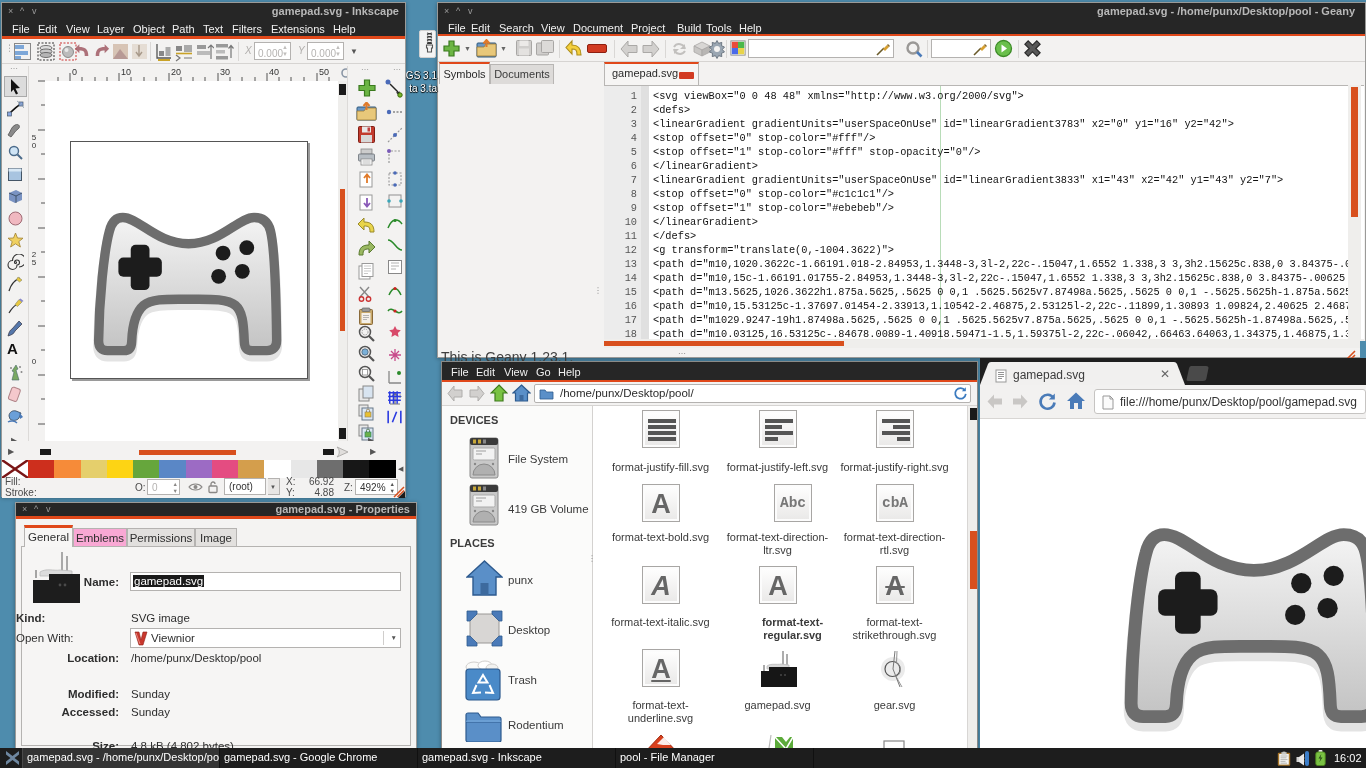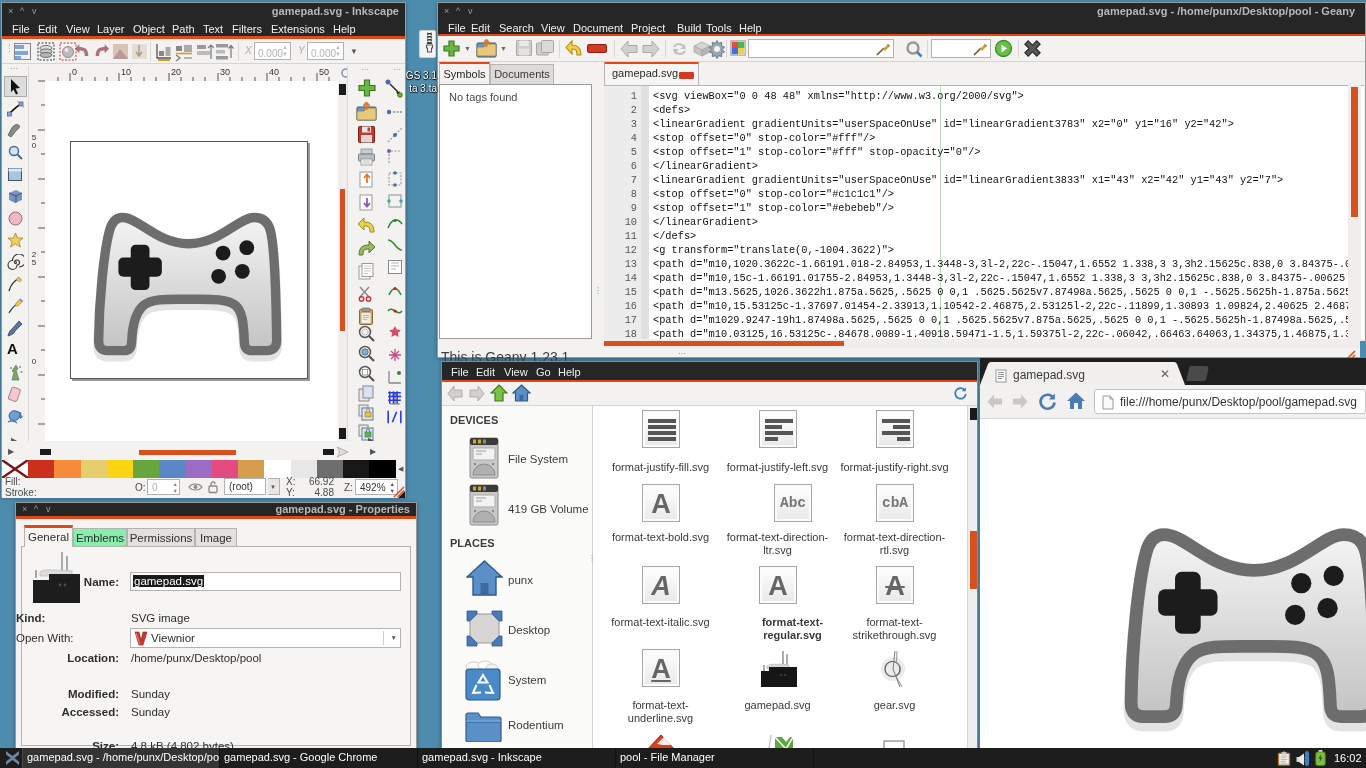--- a/index.html
+++ b/index.html
@@ -605,23 +605,20 @@
     <div class="seg" style="left:580px; top:4px; height:18px;"></div>
     <svg class="abs" style="left:585px; top:3px;" width="19" height="19" viewBox="0 0 19 19">
         <path d="M5.2 1.9 L9.5 6.2 L13.8 1.9 L17.1 5.2 L12.8 9.5 L17.1 13.8 L13.8 17.1 L9.5 12.8 L5.2 17.1 L1.9 13.8 L6.2 9.5 L1.9 5.2 Z" fill="#585858" stroke="#2a2a2a" stroke-width="1.2"></path>
       </svg>
   </div>
   <div class="abs" id="gbody2" style="left:0; top:59px; width:927px; height:285px; font-size:11px;">
 
     <div class="abs" style="left:1px; top:0; width:51px; height:22px; background:#f3f2f1; border:1px solid #b8b6b4; border-top:2px solid #e0481a; border-bottom:none; color:#2a2a2a; text-align:center; line-height:20px;">Symbols</div>
     <div class="abs" style="left:52px; top:2px; width:64px; height:20px; background:#dddbd9; border:1px solid #b8b6b4; border-bottom:none; color:#3a3a3a; text-align:center; line-height:19px;">Documents</div>
 
-    <div class="abs" style="left:1px; top:22px; width:153px; height:255px; background:#fff; border:1px solid #9a9a98;">
-      <div style="padding:6px 0 0 9px; color:#4a4a4a;">No tags found</div>
-    </div>
     <div class="abs" style="left:156px; top:224px; color:#8a8a8a; font-size:8px; letter-spacing:-1px;">⋮</div>
 
     <div class="abs" style="left:166px; top:0px; width:95px; height:23px; background:#f6f5f4; border:1px solid #b8b6b4; border-top:2px solid #e0481a; border-bottom:none; color:#2a2a2a; padding:3px 0 0 7px;">gamepad.svg<span style="position:absolute; right:4px; top:8px; width:15px; height:7px; background:#d23b22; border-radius:1px;"></span></div>
 
     <div class="abs" id="editor" style="left:166px; top:23px; width:760px; height:254px; background:#fff; border-top:1px solid #b8b6b4; overflow:hidden; font-family:'Liberation Mono', monospace; font-size:10.3px; line-height:14px; white-space:pre; color:#111;">
       <div class="abs" style="left:0; top:0; width:37px; height:254px; background:#ececec; color:#555; text-align:right; padding:3px 4px 0 0;">1
 2
 3
 4
 5
@@ -691,20 +688,26 @@
     <svg class="abs" style="left:26px; top:3px;" width="18" height="17" viewBox="0 0 18 17">
         <path d="M2 5 v7 h8 v4 L16 8.5 L10 1 v4 Z" fill="#d2d0ce" stroke="#b0aeac" stroke-width="1"></path>
       </svg>
     <svg class="abs" style="left:48px; top:2px;" width="18" height="19" viewBox="0 0 18 19">
         <path d="M9 1 L17 9 H13 V17 H5 V9 H1 Z" fill="#79c242" stroke="#3e7a1c" stroke-width="1.2"></path>
       </svg>
     <svg class="abs" style="left:70px; top:2px;" width="19" height="19" viewBox="0 0 19 19">
         <path d="M9.5 1 L18 9 H15.5 V17 H3.5 V9 H1 Z" fill="#5a8fc8" stroke="#2d5a8e" stroke-width="1.2"></path>
         <rect x="7.5" y="11" width="4" height="6" fill="#3d6a9e"></rect>
       </svg>
+    <div class="entry" style="left:92px; top:2px; width:437px; height:19px; border-radius:2px;">
+      <svg style="position:absolute; left:4px; top:3px;" width="15" height="12" viewBox="0 0 15 12">
+          <path d="M1 2 h5 l1.5 2 H14 v7 H1 Z" fill="#5a8fc8" stroke="#2d5a8e" stroke-width=".8"></path>
+        </svg>
+      <span style="position:absolute; left:25px; top:2px; font-size:11.5px; color:#2a2a2a;">/home/punx/Desktop/pool/</span>
+    </div>
     <svg class="abs" style="left:511px; top:4px;" width="15" height="15" viewBox="0 0 17 17">
         <path d="M13.5 5 A6 6 0 1 0 14.5 9" fill="none" stroke="#3a7abf" stroke-width="2"></path>
         <path d="M14.5 1.5 v4.5 h-4.5 Z" fill="#3a7abf"></path>
       </svg>
   </div>
   <div class="abs" id="fmbody" style="left:0; top:44px; width:535px; height:346px; background:#fff;">
 
     <div class="abs" style="left:0; top:0; width:151px; height:346px; background:#fbfbfa; border-right:1px solid #d4d2d0;">
       <div class="abs" style="left:8px; top:8px; font-weight:bold; font-size:11px; color:#3c3c3c;">DEVICES</div>
       <svg class="abs" style="left:26px; top:31px;" width="32" height="42" viewBox="0 0 32 42">
@@ -746,21 +749,21 @@
       <div class="lab" style="left:66px; top:218px; font-size:11.5px;">Desktop</div>
       <svg class="abs" style="left:20px; top:252px;" width="42" height="44" viewBox="0 0 42 44">
           <ellipse cx="12" cy="9" rx="8" ry="5" fill="#fafaf8" stroke="#d0cecc"></ellipse>
           <ellipse cx="23" cy="7.5" rx="7" ry="4.5" fill="#ffffff" stroke="#d0cecc"></ellipse>
           <ellipse cx="30" cy="10" rx="6" ry="4" fill="#f2f2f0" stroke="#d0cecc"></ellipse>
           <rect x="4" y="11" width="34" height="31" rx="3" fill="#4a8ac8" stroke="#2d5a8e" stroke-width="1.2"></rect>
           <path d="M21 17 l4.5 7.5 h-9 Z" fill="none" stroke="#fff" stroke-width="2"></path>
           <path d="M14.5 27 l-3.5 8 8 -.5" fill="none" stroke="#fff" stroke-width="2"></path>
           <path d="M27.5 27 l3.5 8 -8 -.5" fill="none" stroke="#fff" stroke-width="2"></path>
         </svg>
-      <div class="lab" style="left:66px; top:268px; font-size:11.5px;">System</div>
+      <div class="lab" style="left:66px; top:268px; font-size:11.5px;">Trash</div>
       <svg class="abs" style="left:22px; top:304px;" width="39" height="32" viewBox="0 0 39 32">
           <path d="M2 5 a2 2 0 0 1 2 -2 h10 l3 4 h18 a2 2 0 0 1 2 2 v21 a2 2 0 0 1 -2 2 H4 a2 2 0 0 1 -2 -2 Z" fill="#5a8fc8" stroke="#2d5a8e" stroke-width="1.2"></path>
           <path d="M2 12 h35" stroke="#2d5a8e" stroke-width="1"></path>
           <path d="M2 12 a2 2 0 0 1 2 -2 h31 a2 2 0 0 1 2 2" fill="#6b9fd4"></path>
         </svg>
       <div class="lab" style="left:66px; top:313px; font-size:11.5px;">Rodentium</div>
       <div class="abs" style="left:146px; top:148px; color:#8a8a8a; font-size:8px; letter-spacing:-1px;">⋮</div>
     </div>
 
     <div class="abs" id="fmgrid" style="left:152px; top:0; width:373px; height:346px; background:#fff;">
@@ -906,21 +909,21 @@
     <span class="wc" style="top:1px;">
         <i style="left:6px;">×</i>
         <i style="left:18px;">^</i>
         <i style="left:30px;">v</i>
       </span>
     <span class="ttl" style="top:0;">gamepad.svg - Properties</span>
   </div>
   <div class="oline" style="height:3px;"></div>
   <div class="abs" id="propbody" style="left:0; top:16px; width:400px; height:230px; background:#f4f3f2; font-size:11.5px; color:#2e2e2e;">
     <div class="abs" style="left:8px; top:6px; width:49px; height:22px; background:#f7f6f5; border:1px solid #b5b3b1; border-top:3px solid #e0481a; border-bottom:none; z-index:2; text-align:center; line-height:19px;">General</div>
-    <div class="abs" style="left:57px; top:9px; width:54px; height:19px; background:#86efac; border:1px solid #b5b3b1; text-align:center; line-height:18px;">Emblems</div>
+    <div class="abs" style="left:57px; top:9px; width:54px; height:19px; background:#f9a8d4; border:1px solid #b5b3b1; text-align:center; line-height:18px;">Emblems</div>
     <div class="abs" style="left:111px; top:9px; width:68px; height:19px; background:#e2e0de; border:1px solid #b5b3b1; text-align:center; line-height:18px;">Permissions</div>
     <div class="abs" style="left:179px; top:9px; width:42px; height:19px; background:#e2e0de; border:1px solid #b5b3b1; text-align:center; line-height:18px;">Image</div>
     <div class="abs" style="left:5px; top:27px; width:390px; height:200px; background:#f6f5f4; border:1px solid #b5b3b1;"></div>
 
     <svg class="abs" style="left:16px; top:31px; z-index:2;" width="50" height="56" viewBox="0 0 50 56">
         <path d="M30 2 V26 M35 6 V26" stroke="#777" stroke-width="1.2"></path>
         <path d="M8 22 C14 18 22 21 28 20 L40 21 V26 H8 Z" fill="#dcdcdc" stroke="#bbb" stroke-width=".8"></path>
         <rect x="17" y="24" width="31" height="7" fill="#1d1d1d"></rect>
         <rect x="1" y="30" width="47" height="23" fill="#1d1d1d"></rect>
         <path d="M4 20 v8" stroke="#555" stroke-width="1"></path>

